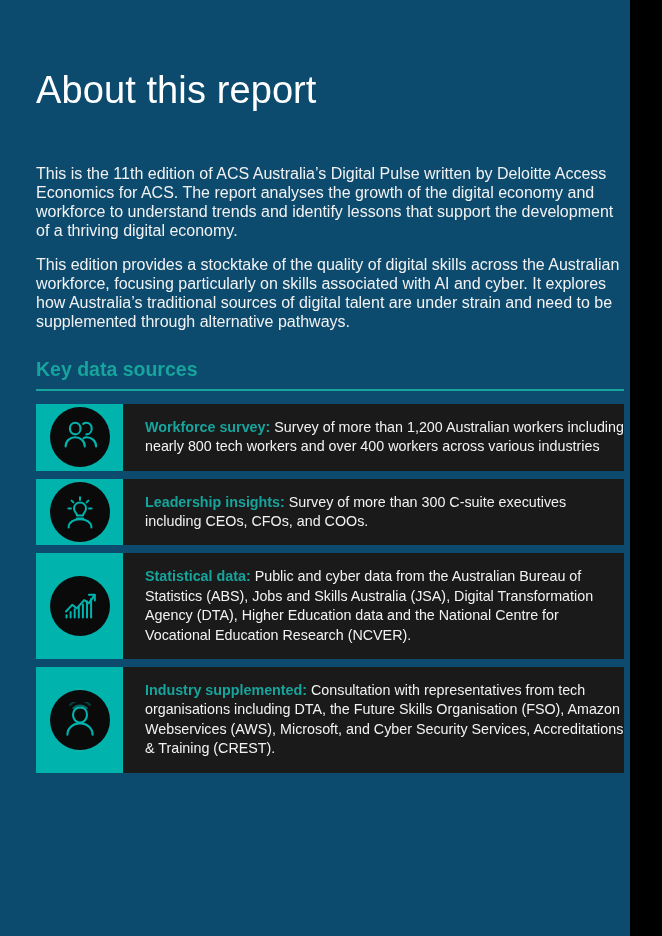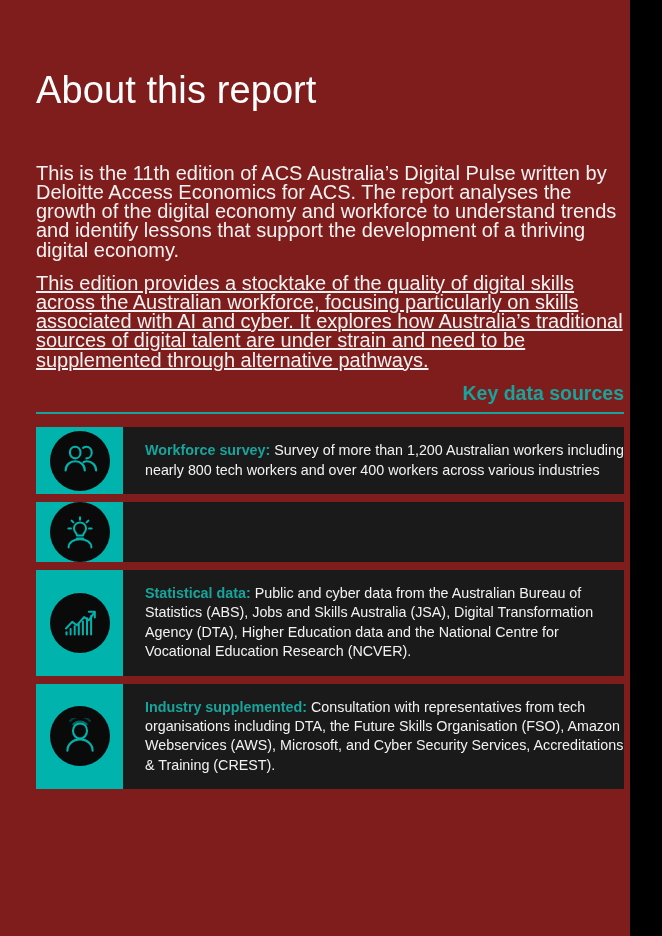--- a/index.html
+++ b/index.html
@@ -12,21 +12,21 @@
     height: 936px;
     overflow: hidden;
     font-family: "Liberation Sans", sans-serif;
     color: #ffffff;
     -webkit-font-smoothing: antialiased;
   }
   .page {
     position: relative;
     width: 630px;
     height: 936px;
-    background: #7f1d1d;
+    background: #0c4a6e;
     box-sizing: border-box;
   }
   .content {
     position: absolute;
     left: 36px;
     top: 0;
     width: 588px;
   }
 
   
@@ -38,32 +38,31 @@
     margin: 0;
     padding-top: 70px;
     line-height: 1.1;
   }
 
   
   .intro-block {
     margin-top: 52px;
   }
   .body-para {
-    font-size: 20px;
+    font-size: 16px;
     line-height: 19.2px;
     color: #f2f2f2;
     margin: 0 0 14px 0;
     font-weight: 400;
   }
-  .body-para:last-child { margin-bottom: 0; text-decoration: underline; }
+  .body-para:last-child { margin-bottom: 0; }
 
   
   .section-head-wrap {
-    margin-top: 12px;
-    text-align: right;
+    margin-top: 27px;
   }
   .section-heading {
     font-size: 19.5px;
     font-weight: 700;
     color: #17a49c;
     margin: 0 0 7px 0;
     line-height: 1.2;
   }
   .section-rule {
     height: 2px;
@@ -175,20 +174,23 @@
               <path d="M19 4.2v2.6"></path>
               <path d="M10.6 7.6l1.8 1.8"></path>
               <path d="M27.4 7.6l-1.8 1.8"></path>
               <path d="M7.4 15.4h2.6"></path>
               <path d="M30.6 15.4H28"></path>
               <path d="M19 9.4c3.3 0 6 2.7 6 6 0 2.3-1.3 3.8-2.2 5-0.5.7-.7 1.2-.7 2h-6.2c0-.8-.2-1.3-.7-2-.9-1.2-2.2-2.7-2.2-5 0-3.3 2.7-6 6-6z"></path>
               <path d="M15.9 25.4h6.2"></path>
               <path d="M7.6 34.4c0-5.3 5.1-8.2 11.4-8.2s11.4 2.9 11.4 8.2"></path>
             </svg>
           </div>
+        </div>
+        <div class="card-body">
+          <p class="card-text"><span class="card-label">Leadership insights:</span><span> Survey of more than 300 C-suite executives including CEOs, CFOs, and COOs.</span></p>
         </div>
       </div>
 
       <div class="card">
         <div class="card-icon-tile">
           <div class="icon-circle">
             <svg width="38" height="34" viewBox="0 0 38 34" fill="none" stroke="#00b3ad" stroke-width="2" stroke-linecap="round" stroke-linejoin="round">
               <path d="M5.5 28.5v-2.2"></path>
               <path d="M9.6 28.5v-5.4"></path>
               <path d="M13.7 28.5v-8.3"></path>

